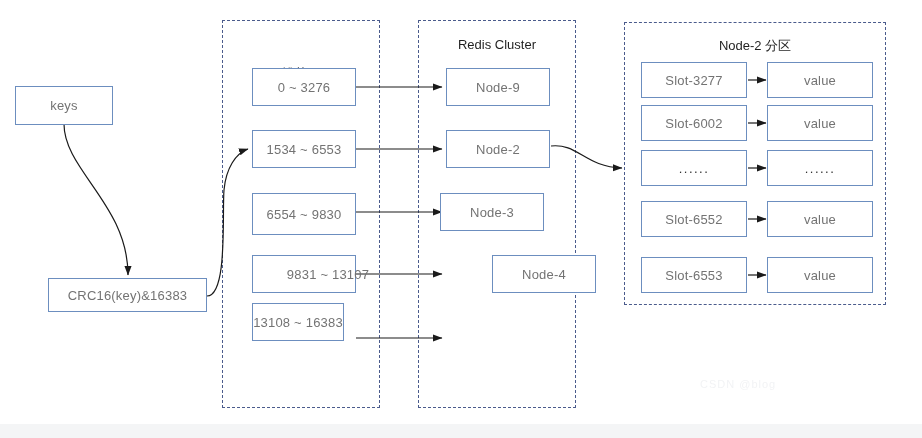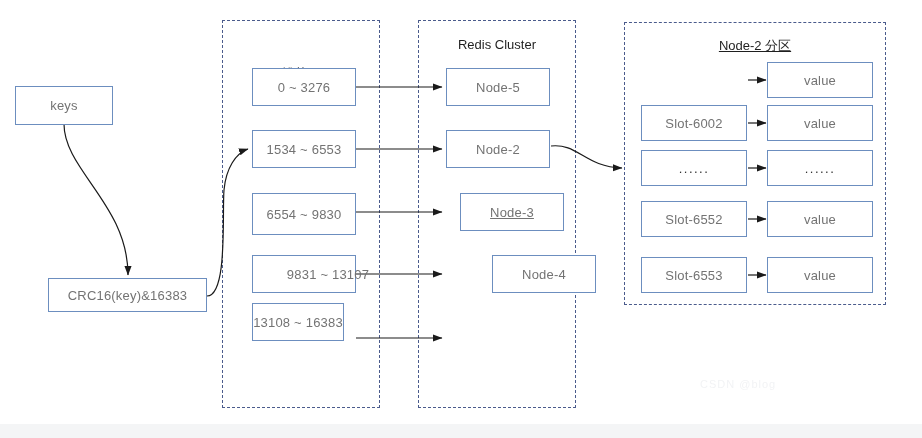--- a/index.html
+++ b/index.html
@@ -76,21 +76,21 @@
 <body>
 
 <div id="canvas">
 
   <div class="group" style="left:222px; top:20px; width:158px; height:388px;"></div>
   <div class="group" style="left:418px; top:20px; width:158px; height:388px;"></div>
   <div class="group" style="left:624px; top:22px; width:262px; height:283px;"></div>
 
   <div class="group-title" style="left:222px; top:37px; width:158px;margin-top:28px;">槽范围</div>
   <div class="group-title" style="left:418px; top:37px; width:158px;">Redis Cluster</div>
-  <div class="group-title" style="left:624px; top:37px; width:262px;text-decoration:underline;">Node-2 分区</div>
+  <div class="group-title" style="left:624px; top:37px; width:262px;">Node-2 分区</div>
 
   <svg class="edges" viewBox="0 0 922 438" xmlns="http://www.w3.org/2000/svg">
     <defs>
       <marker id="arrow" markerWidth="9" markerHeight="9" refX="7.6" refY="3" orient="auto" markerUnits="strokeWidth">
         <path d="M0,0 L8,3 L0,6 z" fill="#1a1a1a"></path>
       </marker>
     </defs>
 
     <path d="M64,124 C64,170 128,205 128,275" fill="none" stroke="#1a1a1a" stroke-width="1.2" marker-end="url(#arrow)"></path>
 
@@ -113,25 +113,26 @@
 
   <div class="box" style="left:15px; top:86px; width:98px; height:39px;">keys</div>
   <div class="box" style="left:48px; top:278px; width:159px; height:34px;">CRC16(key)&amp;16383</div>
 
   <div class="box" style="left:252px; top:68px; width:104px; height:38px;">0 ~ 3276</div>
   <div class="box" style="left:252px; top:130px; width:104px; height:38px;">1534 ~ 6553</div>
   <div class="box" style="left:252px; top:193px; width:104px; height:42px;text-align:center;">6554 ~ 9830</div>
   <div class="box" style="left:252px; top:255px; width:104px; height:38px;padding-left:48px;">9831 ~ 13107</div>
   <div class="box" style="left:252px; top:303px; width:92px; height:38px;">13108 ~ 16383</div>
 
-  <div class="box" style="left:446px; top:68px; width:104px; height:38px;">Node-5</div>
+  <div class="box" style="left:446px; top:68px; width:104px; height:38px;">Node-9</div>
   <div class="box" style="left:446px; top:130px; width:104px; height:38px;">Node-2</div>
-  <div class="box" style="left:460px; top:193px; width:104px; height:38px;text-decoration:underline;">Node-3</div>
+  <div class="box" style="left:440px; top:193px; width:104px; height:38px;">Node-3</div>
   <div class="box" style="left:446px; top:255px; width:104px; height:38px;margin-left:46px;">Node-4</div>
 
+  <div class="box" style="left:641px; top:62px; width:106px; height:36px;">Slot-3277</div>
   <div class="box" style="left:641px; top:105px; width:106px; height:36px;">Slot-6002</div>
   <div class="box dots" style="left:641px; top:150px; width:106px; height:36px;">......</div>
   <div class="box" style="left:641px; top:201px; width:106px; height:36px;">Slot-6552</div>
   <div class="box" style="left:641px; top:257px; width:106px; height:36px;">Slot-6553</div>
 
   <div class="box" style="left:767px; top:62px; width:106px; height:36px;">value</div>
   <div class="box" style="left:767px; top:105px; width:106px; height:36px;">value</div>
   <div class="box dots" style="left:767px; top:150px; width:106px; height:36px;">......</div>
   <div class="box" style="left:767px; top:201px; width:106px; height:36px;">value</div>
   <div class="box" style="left:767px; top:257px; width:106px; height:36px;">value</div>

